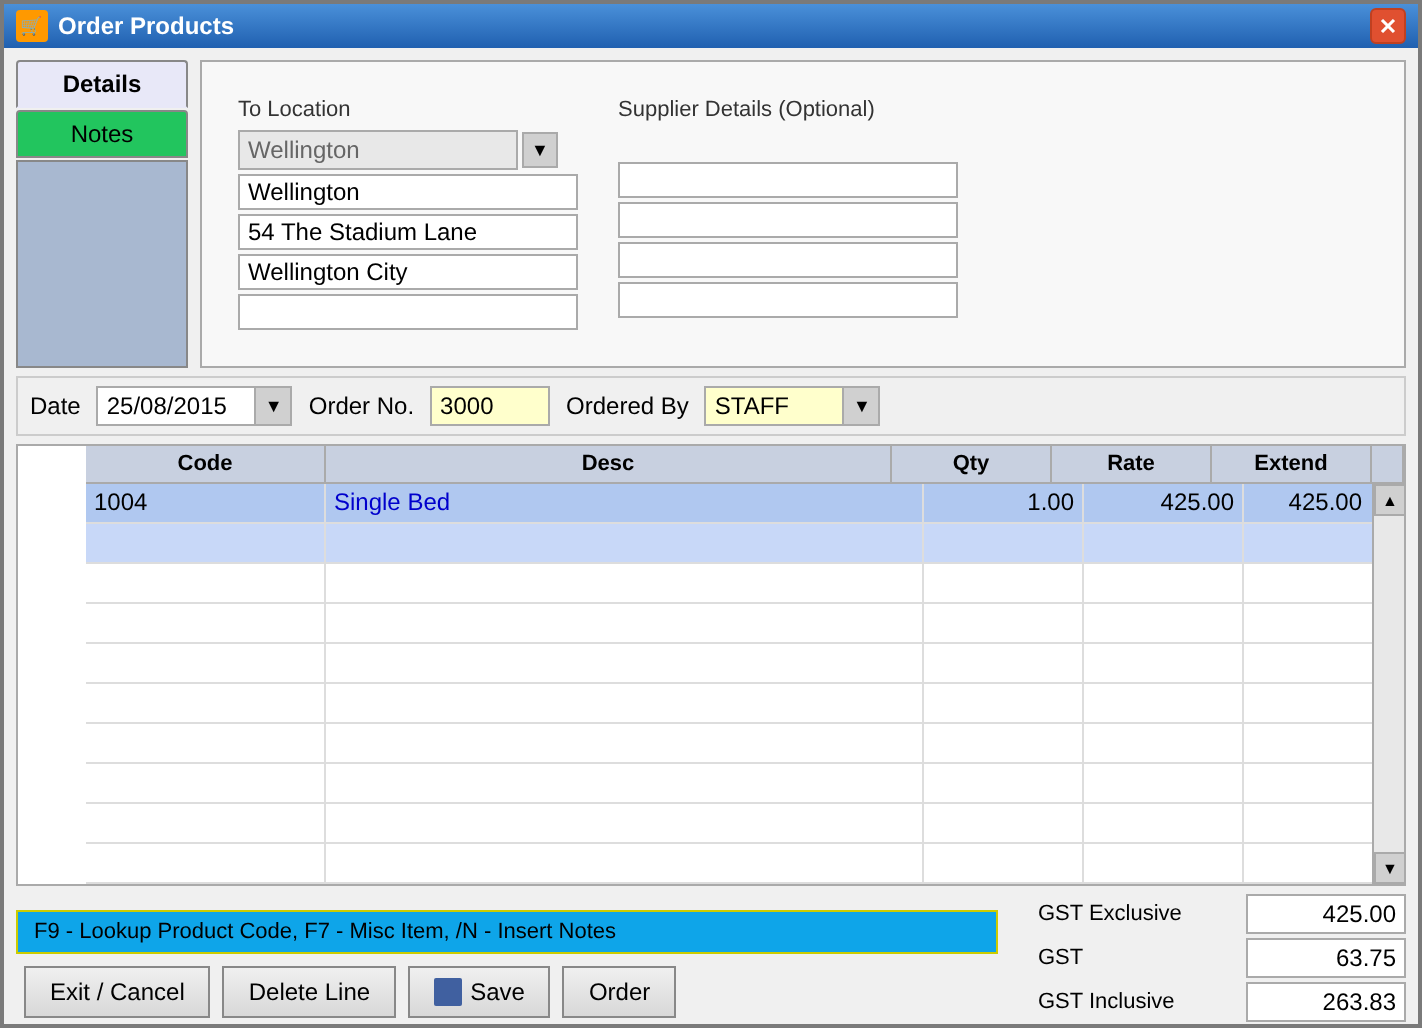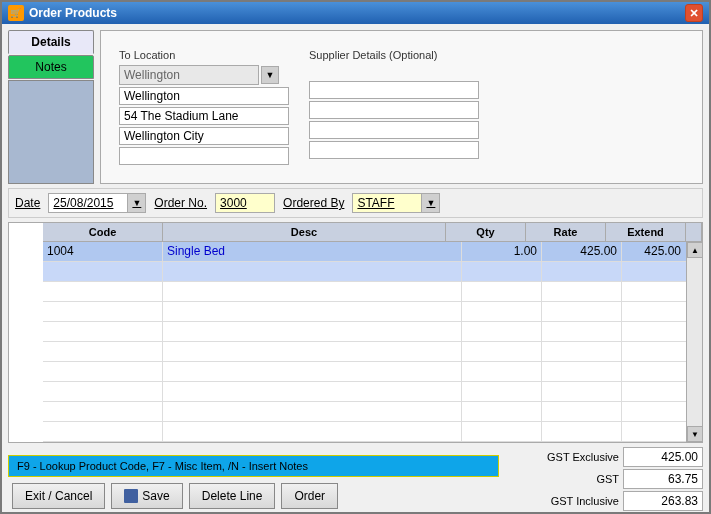--- a/index.html
+++ b/index.html
@@ -184,21 +184,20 @@
       height: 18px;
     }
 
     .order-bar {
       display: flex;
       align-items: center;
       gap: 8px;
       padding: 4px 6px;
       background: #f0f0f0;
       border: 1px solid #ccc;
-      text-decoration: underline;
     }
 
     .order-bar label { font-size: 12px; }
 
     .date-field {
       display: flex;
       align-items: center;
     }
 
     .date-input {
@@ -366,21 +365,21 @@
     }
 
     .total-row {
       display: flex;
       align-items: center;
       gap: 4px;
     }
 
     .total-label {
       font-size: 11px;
-      text-align: right;
+      text-align: left;
       width: 100px;
     }
 
     .total-value {
       width: 80px;
       text-align: right;
       padding: 2px 4px;
       background: white;
       border: 1px solid #aaa;
       font-size: 12px;
@@ -567,25 +566,25 @@
 
     <div class="bottom-section">
       <div class="totals-hints-area">
 
         <div style="display:flex;flex-direction:column;gap:4px;flex:1;">
           <div class="hints-bar">
             <span class="hints-text">F9 - Lookup Product Code,   F7 - Misc Item,   /N - Insert Notes</span>
           </div>
           <div class="buttons-bar">
             <button class="action-btn">Exit / Cancel</button>
+            <button class="action-btn">Delete Line</button>
             <button class="action-btn">
               <span style="display:inline-block;width:14px;height:14px;background:#4060a0;border-radius:1px;"></span>
               <span>Save</span>
             </button>
-            <button class="action-btn">Delete Line</button>
             <button class="action-btn">Order</button>
           </div>
         </div>
 
         <div class="totals-block" style="padding-left:20px; flex-shrink:0;">
           <div class="total-row">
             <span class="total-label">GST Exclusive</span>
             <div class="total-value">425.00</div>
           </div>
           <div class="total-row">

